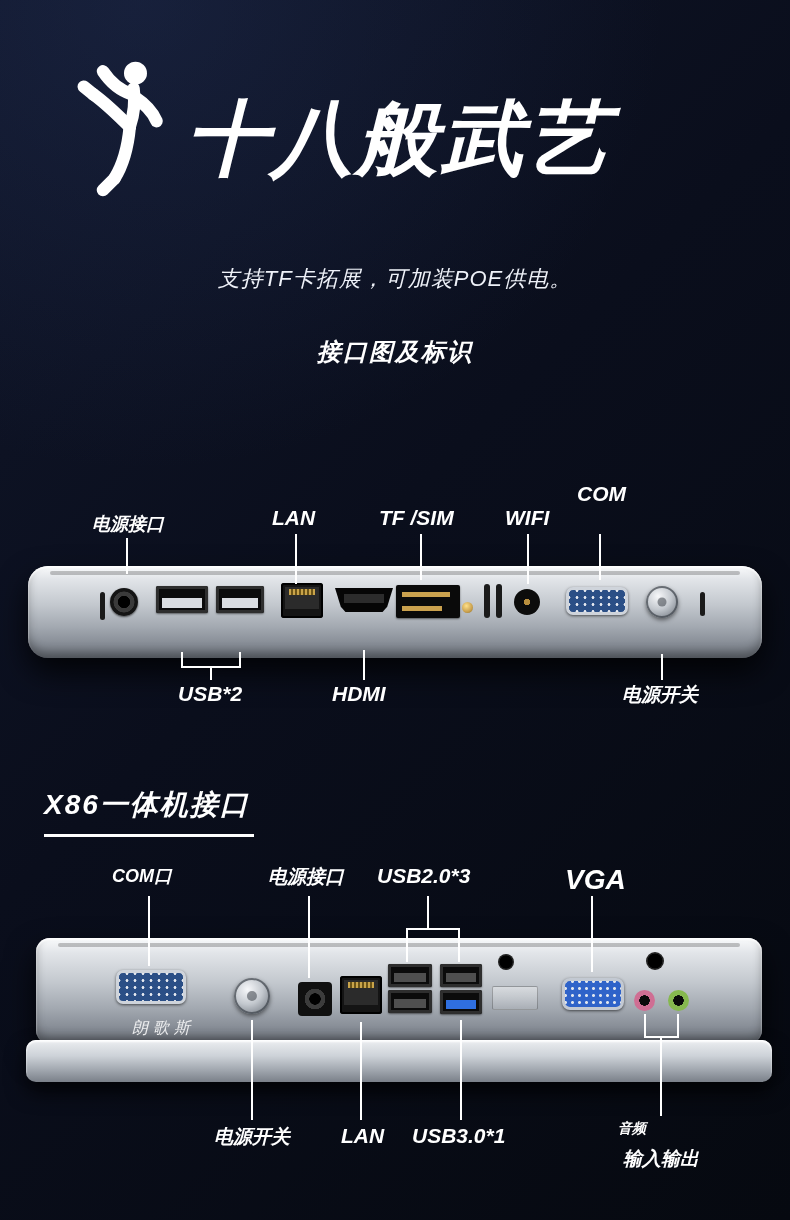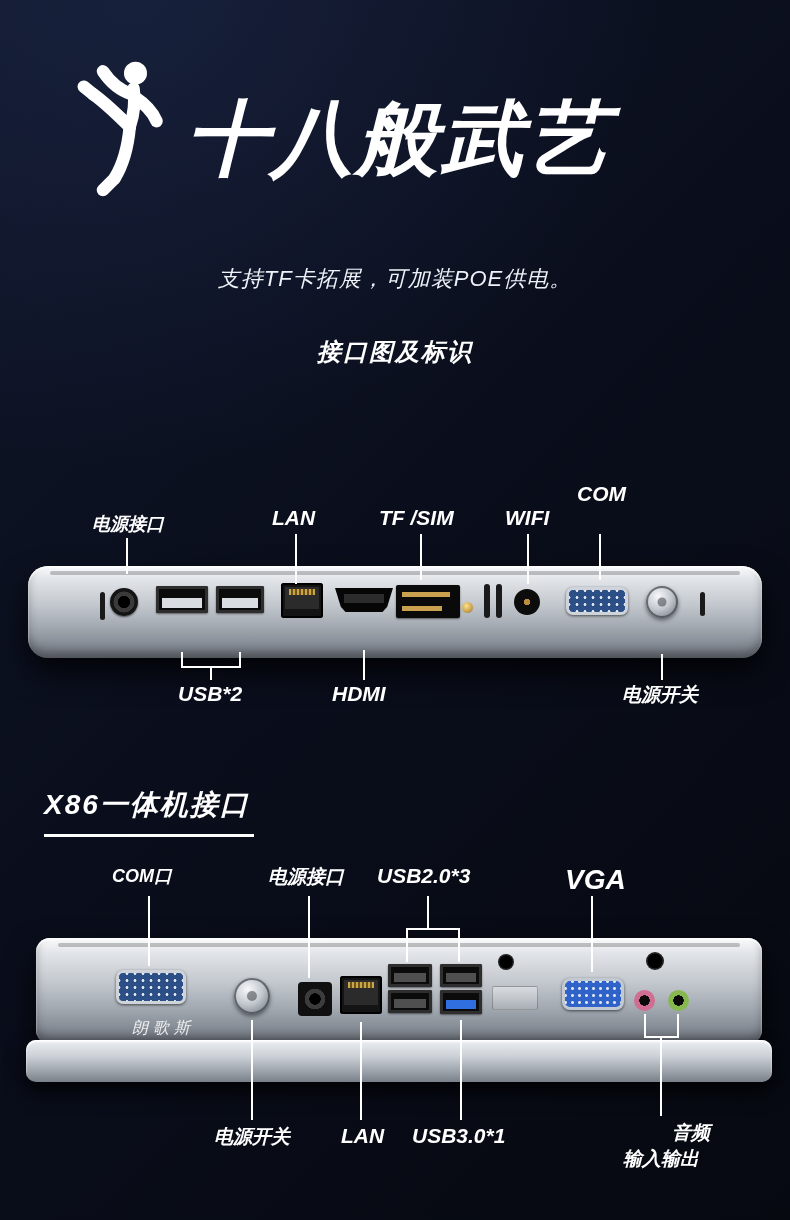--- a/index.html
+++ b/index.html
@@ -180,16 +180,16 @@
   <div class="vline" style="left:360px;top:1022px;height:98px;"></div>
   <div class="lbl" style="left:341px;top:1124px;font-size:21px;">LAN</div>
 
   <div class="vline" style="left:460px;top:1020px;height:100px;"></div>
   <div class="lbl" style="left:412px;top:1124px;font-size:21px;text-align:center;">USB3.0*1</div>
 
   <div class="vline" style="left:644px;top:1014px;height:22px;"></div>
   <div class="vline" style="left:677px;top:1014px;height:22px;"></div>
   <div class="hline" style="left:644px;top:1036px;width:35px;"></div>
   <div class="vline" style="left:660px;top:1036px;height:80px;"></div>
-  <div class="lbl" style="left:672px;top:1120px;font-size:19px;">音频</div>
+  <div class="lbl" style="left:618px;top:1120px;font-size:14px;">音频</div>
   <div class="lbl" style="left:623px;top:1146px;font-size:19px;">输入输出</div>
 
 </div>
 
 </body></html>

